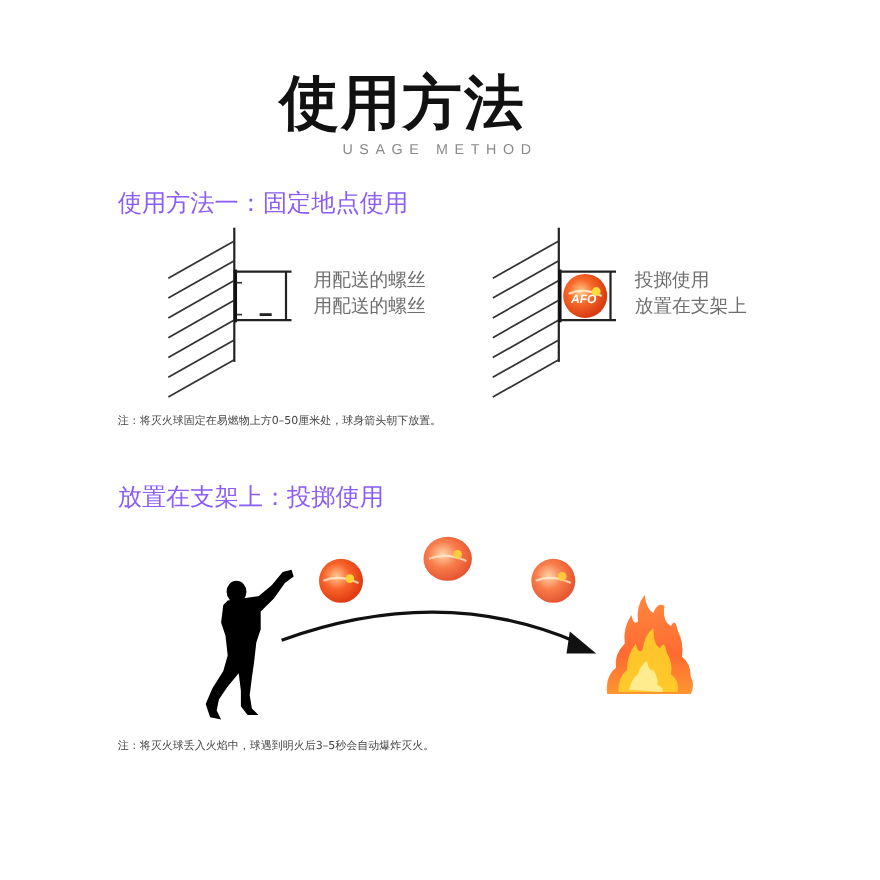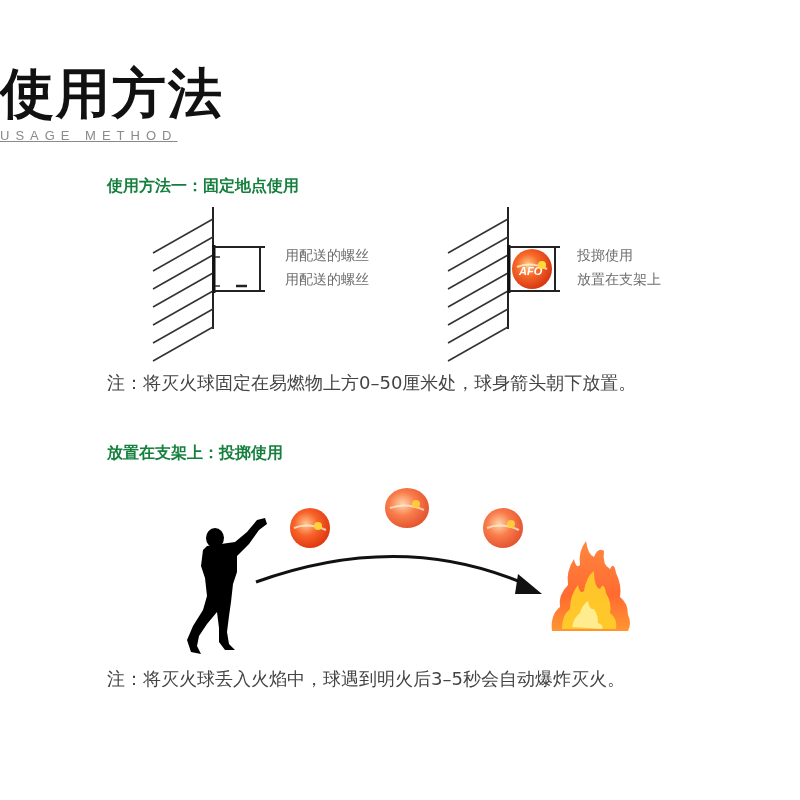--- a/index.html
+++ b/index.html
@@ -1,26 +1,26 @@
 <!DOCTYPE html>
 <html><head>
   <meta charset="utf-8">
   <style>
     html, body { margin: 0; padding: 0; background: #ffffff; }
     body { width: 800px; height: 800px; position: relative; overflow: hidden;
            font-family: "DejaVu Sans", "Liberation Sans", sans-serif; color: #222; }
     .abs { position: absolute; }
-    .main-title { left: 0; width: 732px; top: 62px; text-align: left;
+    .main-title { left: 0; width: 732px; top: 62px; text-align: center;
                   font-size: 54px; font-weight: bold; color: #111; letter-spacing: 2px; line-height: 64px; }
-    .subtitle { left: 0; width: 800px; top: 128px; 
+    .subtitle { left: 0; width: 800px; top: 128px; text-align: center;
                 font-family: "Liberation Sans", sans-serif;
-                font-size: 13px; letter-spacing: 6px; color: #8a8a8a; text-decoration: underline; }
-    .section-title { font-size: 16px; font-weight: bold; color: #15803d; line-height: 30px; }
-    .diagram-label { font-size: 14px; color: #6d6d6d; line-height: 24px; }
-    .note { font-size: 18px; color: #444; line-height: 22px; }
+                font-size: 13px; letter-spacing: 6px; color: #8a8a8a; }
+    .section-title { font-size: 22px; font-weight: normal; color: #8b5cf6; line-height: 30px; }
+    .diagram-label { font-size: 17px; color: #6d6d6d; line-height: 24px; }
+    .note { font-size: 10px; color: #444; line-height: 22px; }
     svg { position: absolute; overflow: visible; }
   </style>
 </head>
 <body>
 
 <div class="abs main-title">使用方法</div>
 <div class="abs subtitle">USAGE METHOD</div>
 
 <div class="abs section-title" style="left:107px; top:171px;">使用方法一：固定地点使用</div>
 

